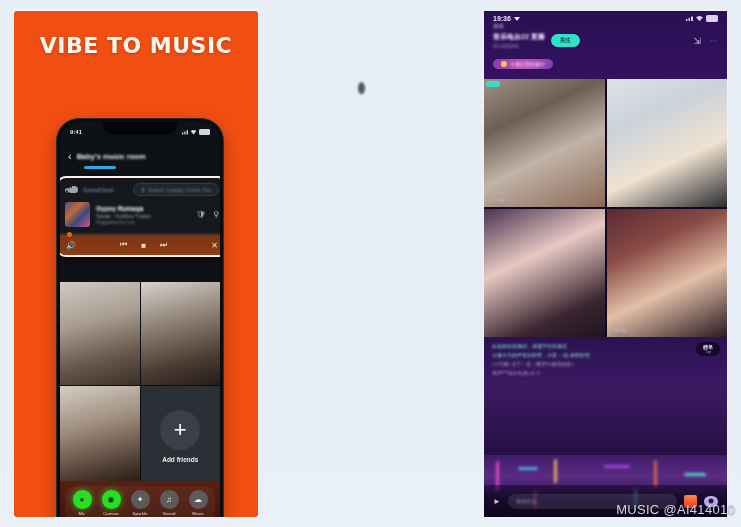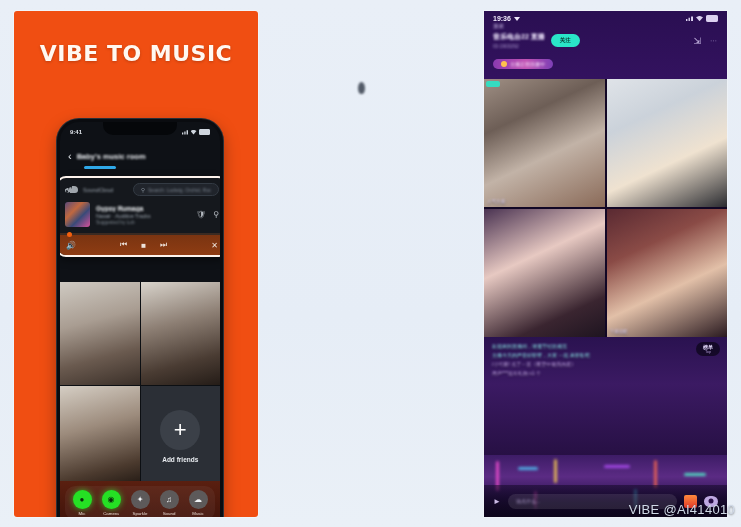--- a/index.html
+++ b/index.html
@@ -20,21 +20,21 @@
   }
   .promo-headline{
     position:absolute;left:0;right:0;top:22px;
     text-align:center;color:#fff8f2;
     font-weight:bold;font-size:22px;line-height:1.22;
     letter-spacing:.5px;
     text-shadow:0 1px 3px rgba(0,0,0,.22);
     font-family:"DejaVu Sans",sans-serif;
     -webkit-font-smoothing:antialiased;
   }
-  .promo-headline span{display:block;margin-top:8px;}
+  .promo-headline span{display:block;}
 
   
   .phone{
     position:absolute;left:43px;top:108px;width:160px;height:410px;
     background:#0e1116;border-radius:22px 22px 18px 18px;
     border:3px solid #0a0c10;
     box-shadow:0 0 0 1px #2a2f36, 0 6px 16px rgba(0,0,0,.35);
     overflow:hidden;
     filter:blur(.35px);
   }
@@ -338,16 +338,16 @@
     <div class="rp-bottom">
       <span class="rb-send">►</span>
       <div class="rb-input">
         <span class="rb-ph">说点什么...</span>
       </div>
       <span class="rb-gift"></span>
       <span class="rb-eye"></span>
     </div>
   </div>
 
-  <div class="watermark">VIBE @AI414010</div>
+  <div class="watermark">MUSIC @AI414010</div>
   <div class="cursor"></div>
 
 </div>
 
 </body></html>

